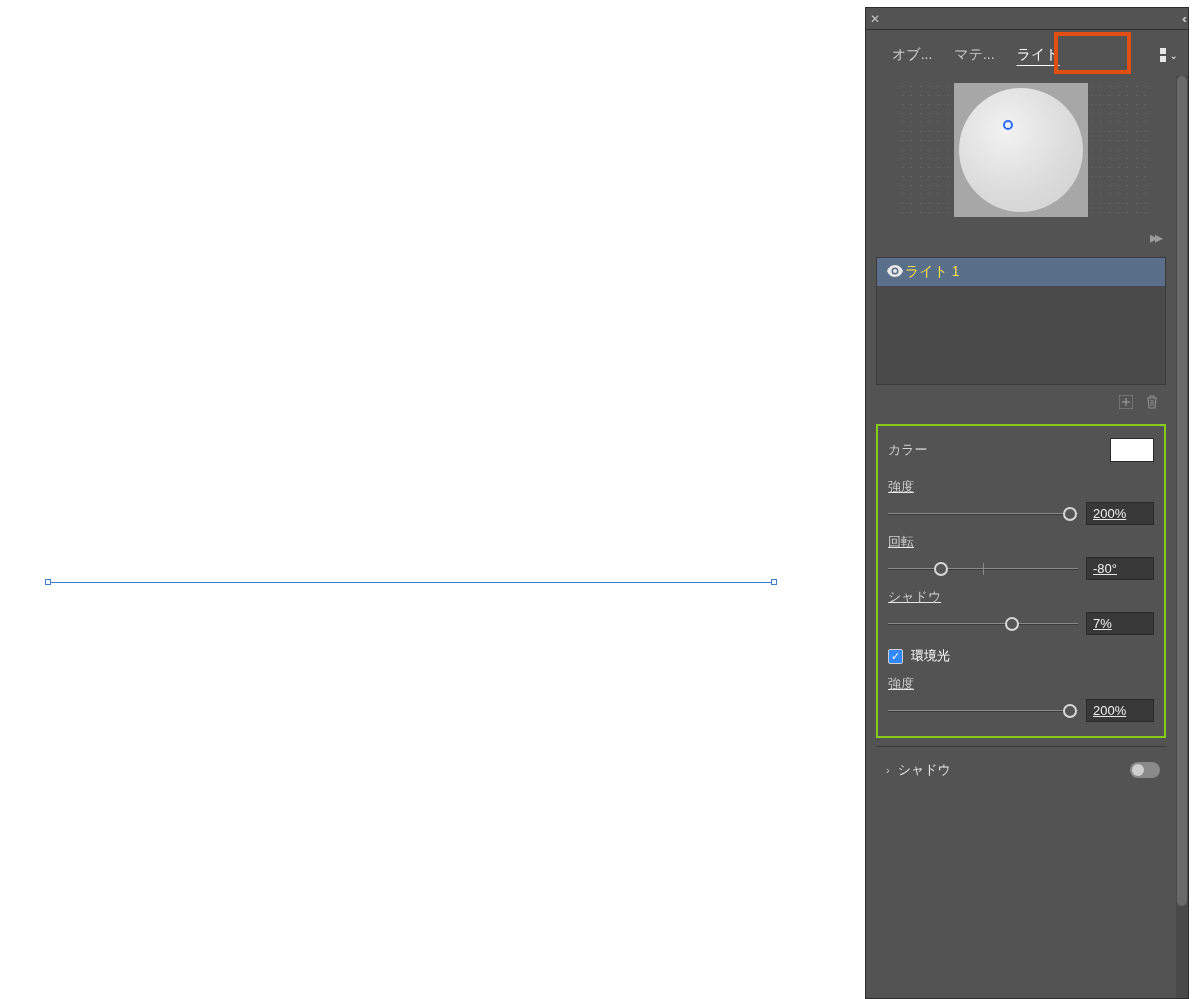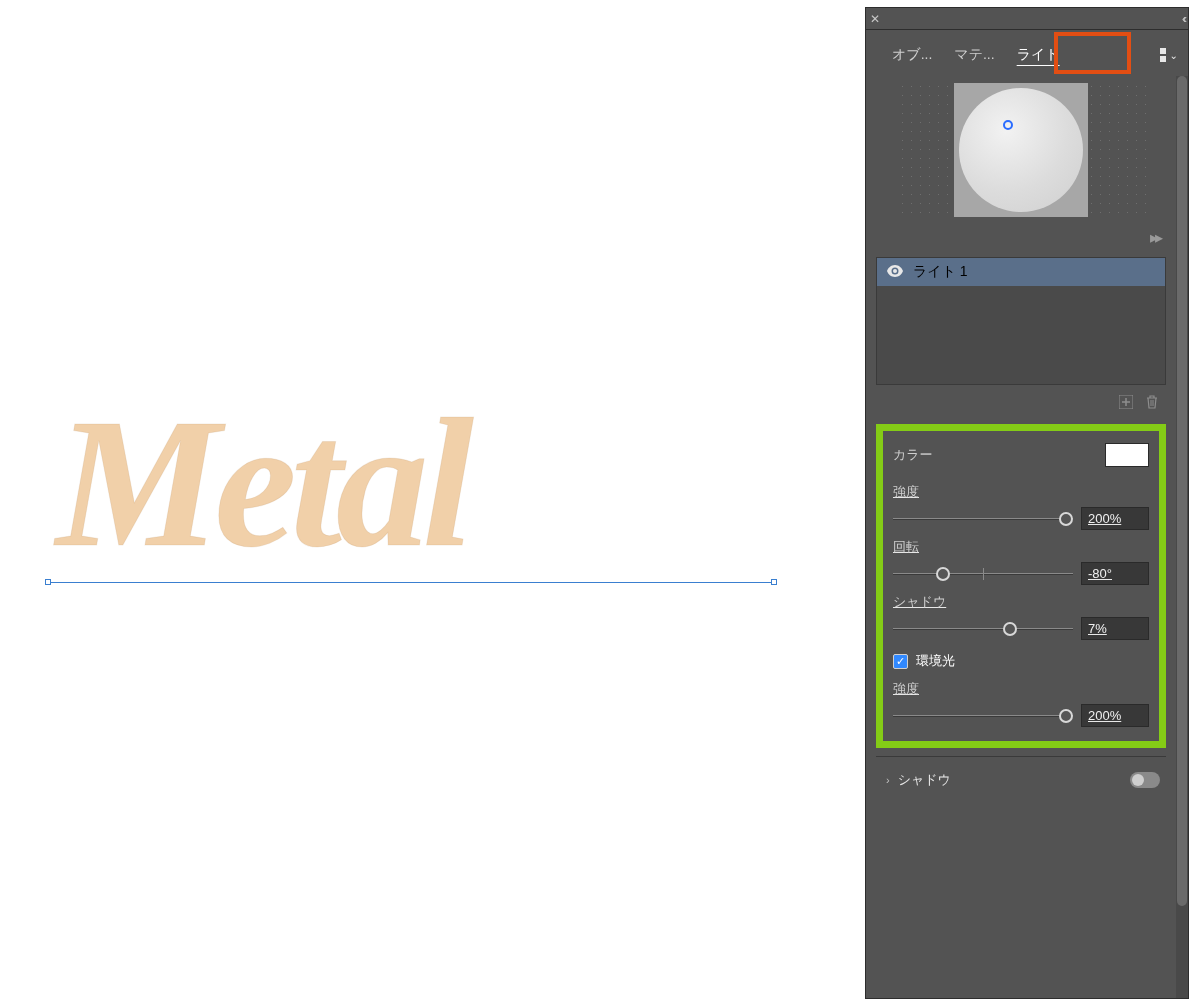--- a/index.html
+++ b/index.html
@@ -201,39 +201,39 @@
 
   
   .light-list {
     border: 1px solid #3a3a3a;
     background: #4a4a4a;
     min-height: 128px;
   }
   .light-item {
     display: flex;
     align-items: center;
-    gap: 10px;
+    gap: 2px;
     background: #5a6f8a;
-    color: #000000;
+    color: #fde047;
     padding: 5px 10px;
     font-size: 14px;
   }
   .eye-icon { color: #e8e8e8; }
   .list-actions {
     display: flex;
     gap: 10px;
     justify-content: flex-end;
     padding: 10px 6px 10px 0;
     color: #8e8e8e;
   }
   .list-actions span { cursor: pointer; width: 16px; text-align: center; }
 
   
   .green-box {
-    border: 7px solid #84cc16;
+    border: 2px solid #84cc16;
     padding: 10px 10px 12px 10px;
     margin-top: 2px;
   }
   .row {
     padding: 6px 0 2px 0;
     text-decoration: underline;
   }
   .row-label { color: #d0d0d0; font-size: 13px; margin-bottom: 6px; display: block; }
   .row-color {
     display: flex;
@@ -331,21 +331,20 @@
     left: 2px; top: 2px;
     width: 12px; height: 12px;
     border-radius: 50%;
     background: #cfcfcf;
   }
 </style>
 </head>
 <body>
 
 <div class="canvas">
-  <div class="metal-text">Metal</div>
   <div class="selection-line"></div>
   <div class="selection-handle handle-left"></div>
   <div class="selection-handle handle-right"></div>
 </div>
 
 <div class="panel-wrap">
   <div class="panel">
 
     <div class="panel-top">
       <span class="close-icon">✕</span>

